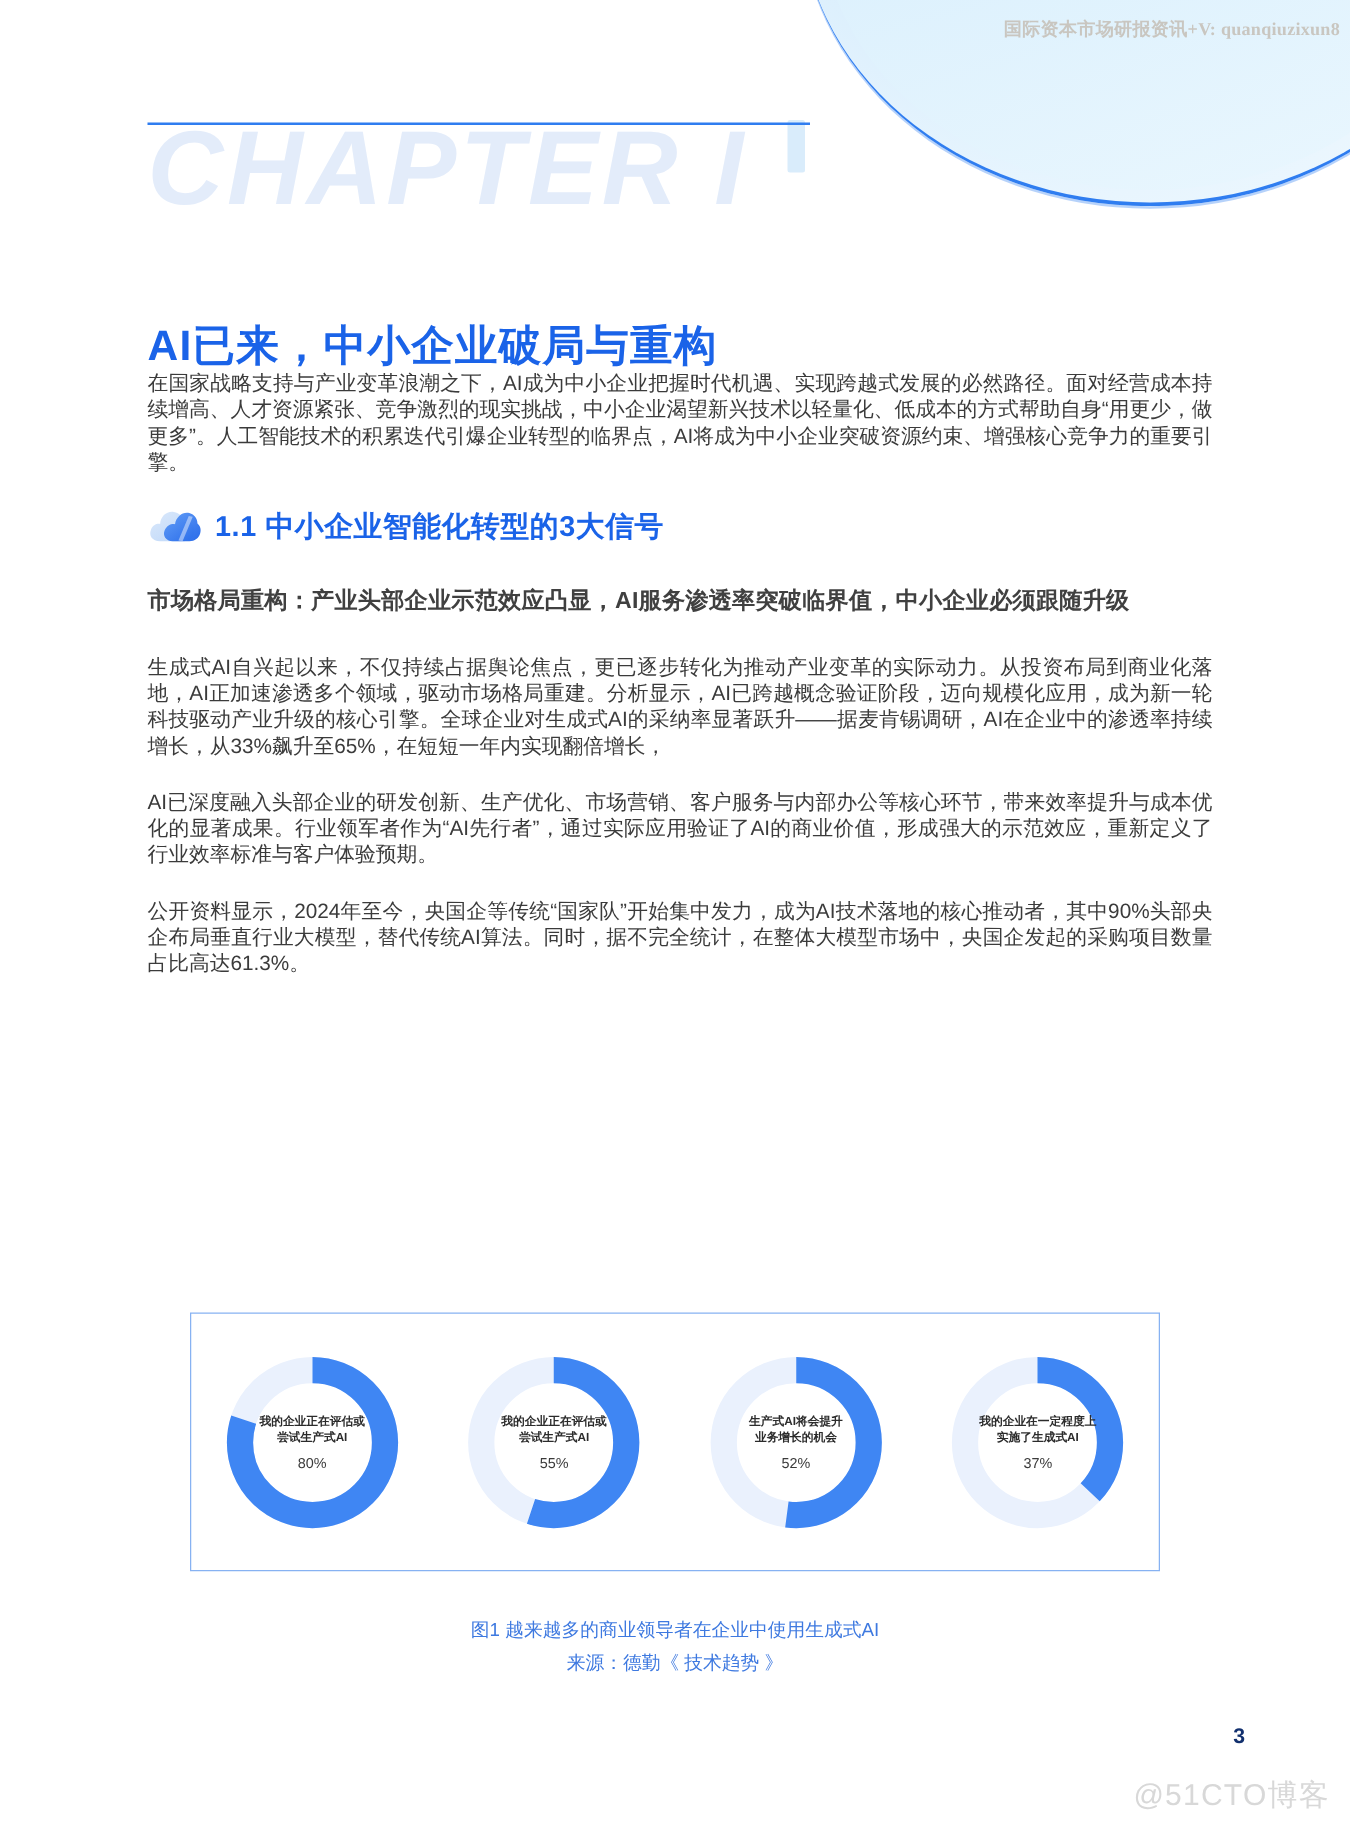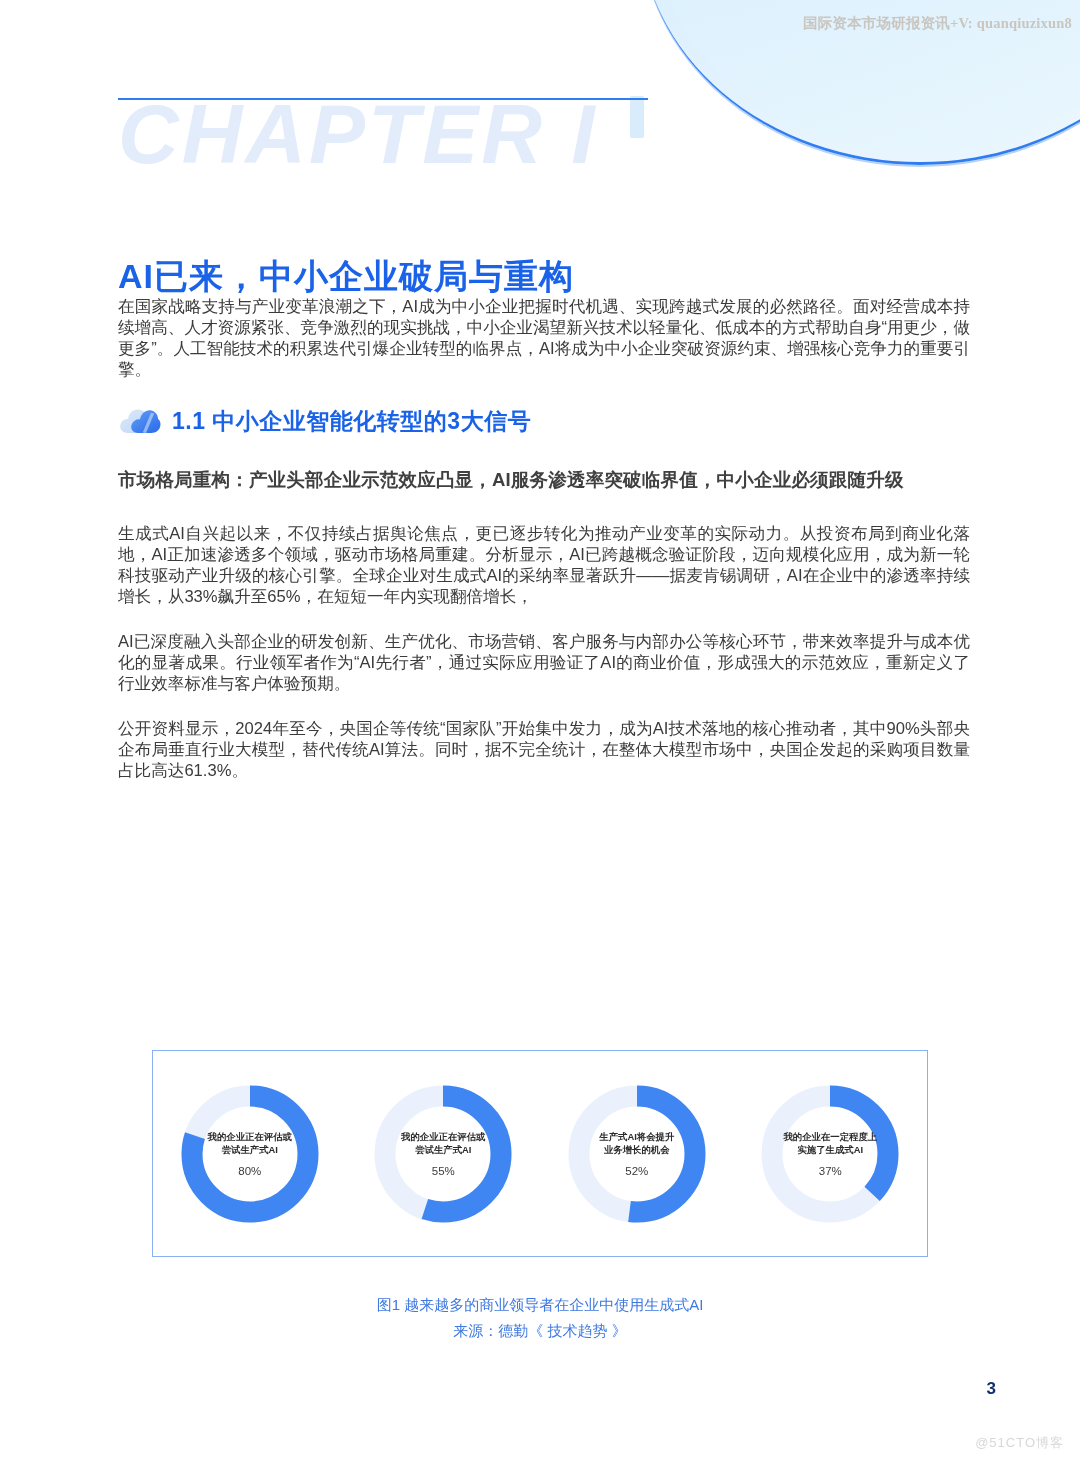--- a/index.html
+++ b/index.html
@@ -232,21 +232,21 @@
     top: 1379px;
     right: 84px;
     font-size: 17px;
     font-weight: 700;
     color: #12306e;
   }
   .footer-watermark {
     position: absolute;
     bottom: 14px;
     right: 16px;
-    font-size: 13px;
+    font-size: 24px;
     color: #d8d8d8;
     letter-spacing: 1px;
     white-space: nowrap;
   }
 </style>
 </head>
 <body>
 
 <div id="page">
 

